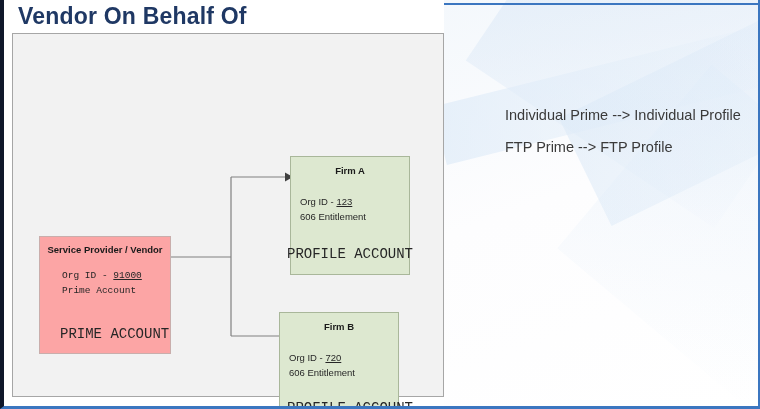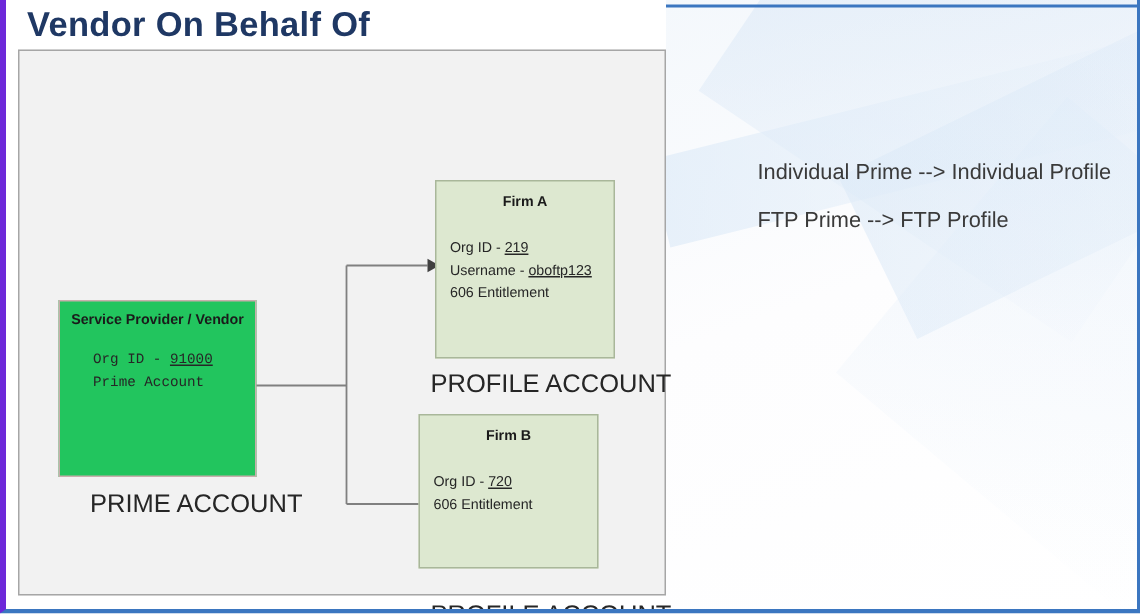--- a/index.html
+++ b/index.html
@@ -11,21 +11,21 @@
     font-family: "Liberation Sans", sans-serif;
   }
 
   #slide {
     position: relative;
     width: 760px;
     height: 409px;
     overflow: hidden;
     background: #ffffff;
     box-sizing: border-box;
-    border-left: 4px solid #6d28d9;
+    border-left: 4px solid #0f172a;
     border-bottom: 3px solid #3b76c0;
   }
 
   
   .bg-wash {
     position: absolute;
     left: 440px;
     top: 0;
     width: 320px;
     height: 409px;
@@ -107,61 +107,63 @@
     background: #f2f2f2;
     border: 1px solid #a6a6a6;
     box-sizing: border-box;
   }
 
   
   .node {
     position: absolute;
     box-sizing: border-box;
     border: 1px solid #bfb3b3;
+    margin-top: 36px;
   }
   .node-title {
     text-align: center;
     font-weight: bold;
     font-size: 9.5px;
     color: #1a1a1a;
   }
   .node-lines {
     font-size: 9.5px;
     color: #262626;
     line-height: 15px;
   }
   .u { text-decoration: underline; }
 
   .prime-node {
     left: 26px;
     top: 166px;
     width: 132px;
     height: 118px;
-    background: #22c55e;
+    background: #fca5a5;
     border-color: #c9aeac;
   }
   .prime-node .node-title { margin-top: 7px; }
   .prime-node .node-lines { margin: 13px 0 0 22px; font-family: Liberation Mono, monospace; }
 
   .firm-node {
     width: 120px;
     background: #dde8d0;
     border-color: #a9b79a;
   }
   .firm-a { left: 277px; top: 86px; height: 119px; }
   .firm-b { left: 266px; top: 242px; height: 103px; }
   .firm-node .node-title { margin-top: 8px; }
   .firm-node .node-lines { margin: 18px 0 0 9px; }
 
   
   .caption {
     position: absolute;
-    font-size: 17px;
+    font-size: 14px;
     color: #262626;
     white-space: nowrap;
+    font-family: Liberation Mono, monospace;
   }
   .cap-prime { left: 47px; top: 292px; }
   .cap-a     { left: 274px; top: 212px; }
   .cap-b     { left: 274px; top: 366px; }
 
   
   .connector {
     position: absolute;
     left: 150px;
     top: 80px;
@@ -221,24 +223,21 @@
         </div>
         <div>Prime Account</div>
       </div>
     </div>
     <div class="caption cap-prime">PRIME ACCOUNT</div>
 
     <div class="node firm-node firm-a">
       <div class="node-title">Firm A</div>
       <div class="node-lines">
         <div>
-          <span>Org ID - </span><span class="u">219</span>
-        </div>
-        <div>
-          <span>Username - </span><span class="u">oboftp123</span>
+          <span>Org ID - </span><span class="u">123</span>
         </div>
         <div>606 Entitlement</div>
       </div>
     </div>
     <div class="caption cap-a">PROFILE ACCOUNT</div>
 
     <div class="node firm-node firm-b">
       <div class="node-title">Firm B</div>
       <div class="node-lines">
         <div>

